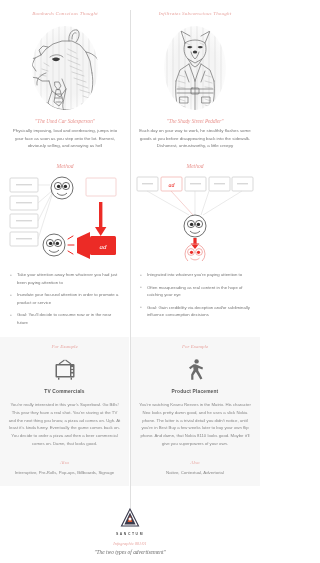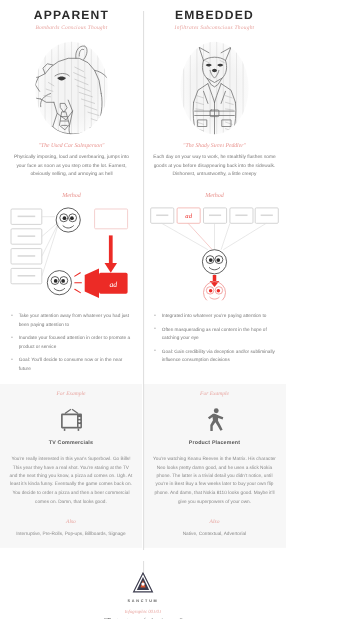--- a/index.html
+++ b/index.html
@@ -121,21 +121,20 @@
 
 <div class="page">
 
   <div class="vdiv"></div>
 
   <div class="cols">
 
     <div class="col">
 
       <div class="hdr">
-        <h1>APPARENT</h1>
         <div class="sub">Bombards Conscious Thought</div>
       </div>
 
       <div class="illus">
         <svg width="86" height="98" viewBox="0 0 86 98">
           <defs>
             <radialGradient id="gA" cx="50%" cy="50%" r="55%">
               <stop offset="60%" stop-color="#f4f4f4"></stop>
                 <stop offset="100%" stop-color="#fdfdfd"></stop>
             </radialGradient>
@@ -268,21 +267,20 @@
       <ul class="bul">
         <li>Take your attention away from whatever you had just been paying attention to</li>
         <li>Inundate your focused attention in order to promote a product or service</li>
         <li>Goal: You'll decide to consume now or in the near future</li>
       </ul>
     </div>
 
     <div class="col">
 
       <div class="hdr">
-        <h1>EMBEDDED</h1>
         <div class="sub">Infiltrates Subconscious Thought</div>
       </div>
 
       <div class="illus">
         <svg width="86" height="98" viewBox="0 0 86 98">
           <defs>
             <radialGradient id="gB" cx="50%" cy="50%" r="55%">
               <stop offset="60%" stop-color="#f4f4f4"></stop>
                 <stop offset="100%" stop-color="#fdfdfd"></stop>
             </radialGradient>

